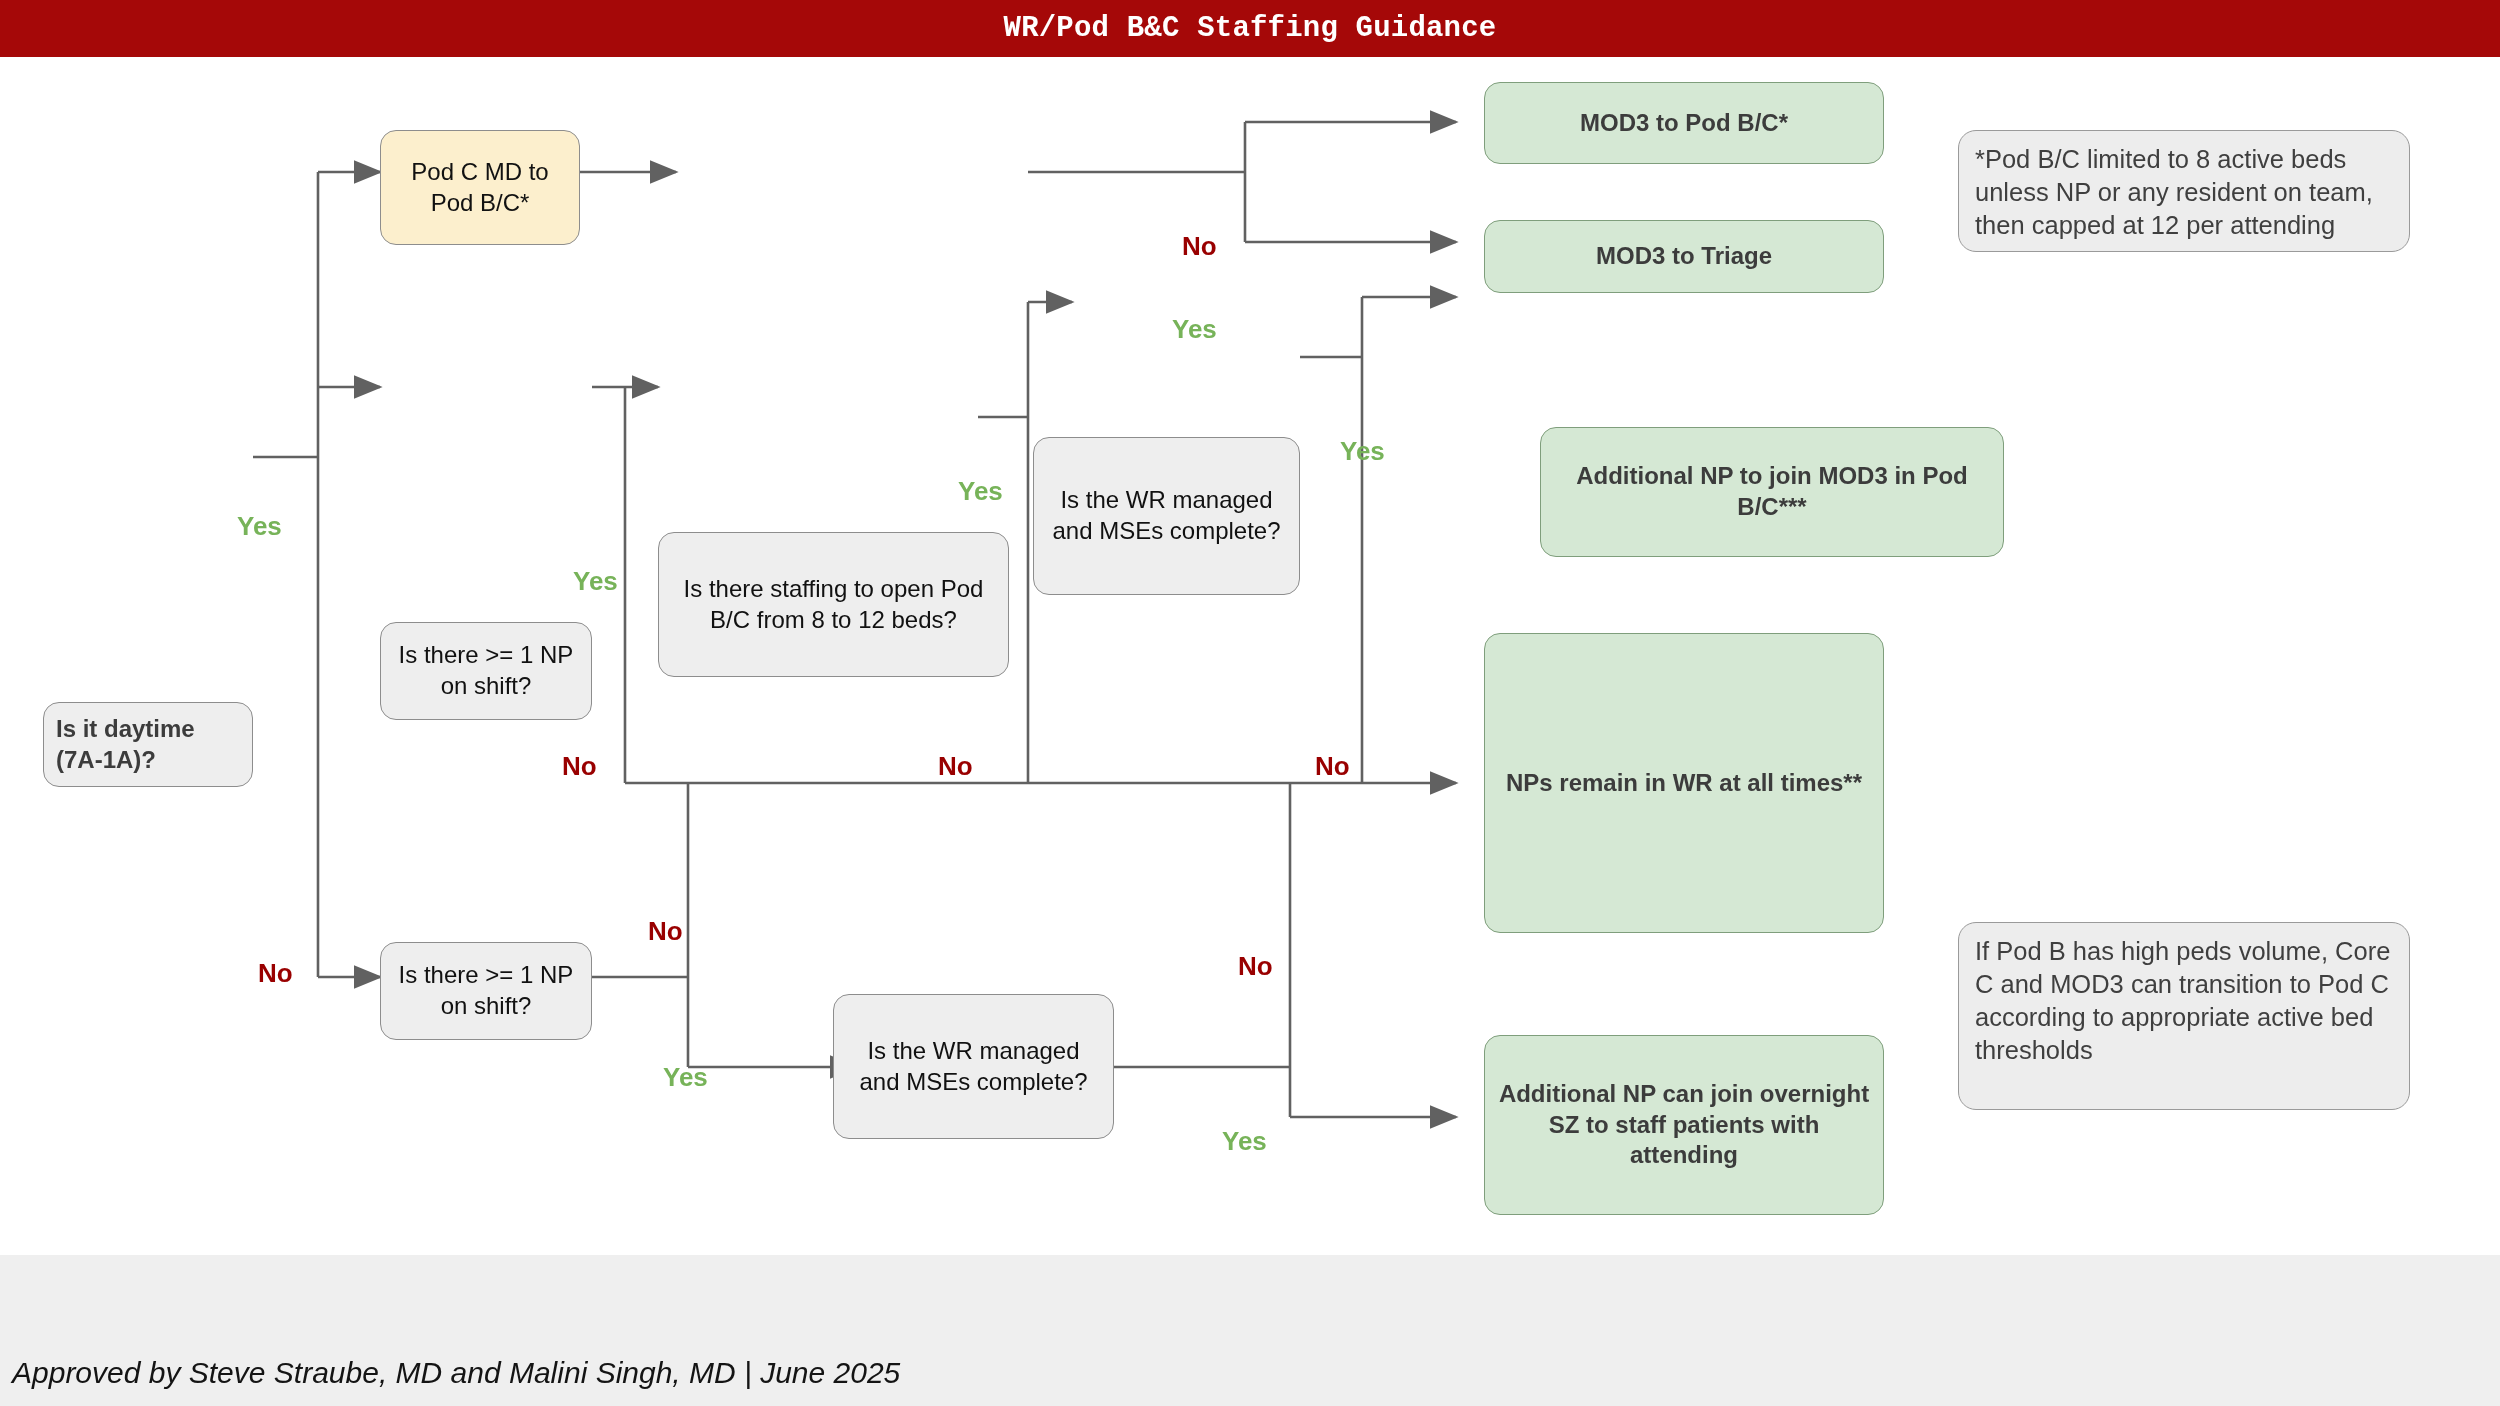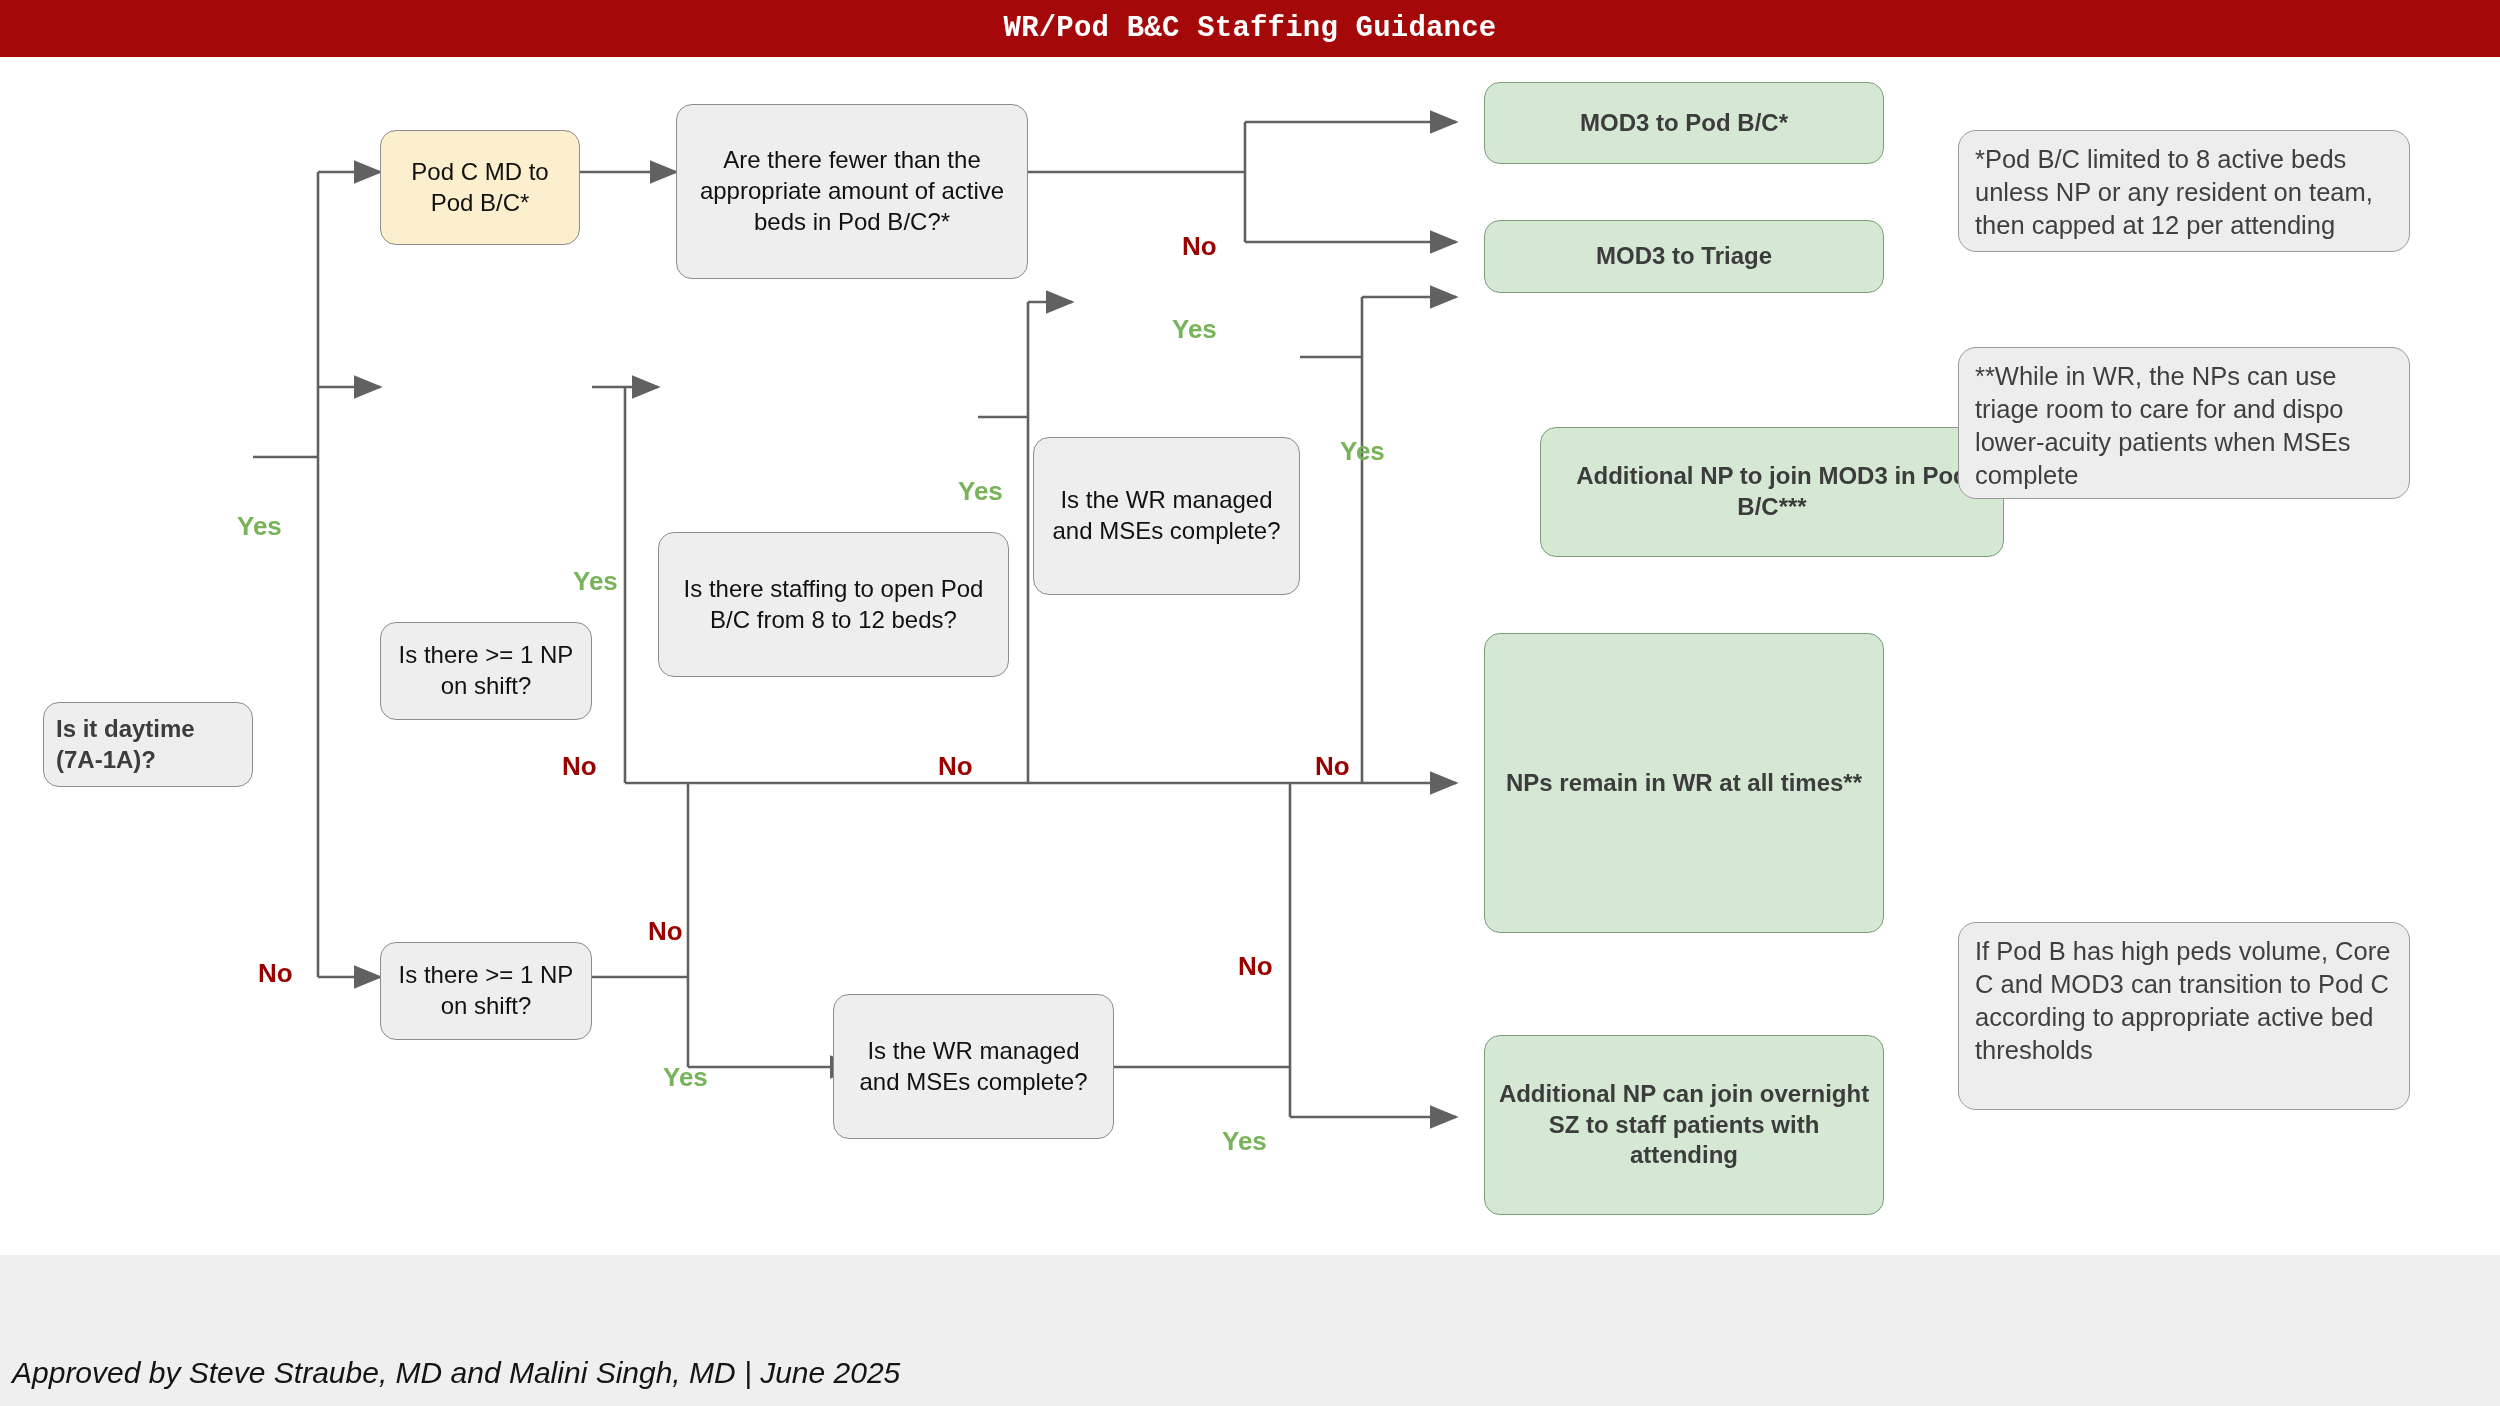--- a/index.html
+++ b/index.html
@@ -186,21 +186,20 @@
       <path d="M1290,900 L1290,726"></path>
 
       <path d="M1290,1060 L1456,1060" marker-end="url(#ah)"></path>
     </g>
   </svg>
 
   <div class="node node-decision bold" style="left:43px; top:645px; width:210px; height:85px; text-align:left; justify-content:flex-start;">Is it daytime (7A-1A)?</div>
 
   <div class="node node-process" style="left:380px; top:73px; width:200px; height:115px;">Pod C MD to Pod B/C*</div>
 
-  <div class="node node-decision" style="left:676px; top:47px; width:352px; height:175px;">Are there fewer than the appropriate amount of active beds in Pod B/C?*</div>
 
   <div class="node node-result" style="left:1456px; top:25px; width:400px; height:82px;">MOD3 to Pod B/C*</div>
 
   <div class="node node-result" style="left:1456px; top:163px; width:400px; height:73px;">MOD3 to Triage</div>
 
   <div class="node node-decision" style="left:380px; top:565px; width:212px; height:98px;">Is there &gt;= 1 NP on shift?</div>
 
   <div class="node node-decision" style="left:658px; top:475px; width:351px; height:145px;">Is there staffing to open Pod B/C from 8 to 12 beds?</div>
 
   <div class="node node-decision" style="left:1033px; top:380px; width:267px; height:158px;">Is the WR managed and MSEs complete?</div>
@@ -231,21 +230,20 @@
   <div class="elabel no" style="left:1315px; top:655px;">No</div>
 
   <div class="elabel no" style="left:648px; top:820px;">No</div>
   <div class="elabel yes" style="left:663px; top:966px;">Yes</div>
 
   <div class="elabel no" style="left:1238px; top:855px;">No</div>
   <div class="elabel yes" style="left:1222px; top:1030px;">Yes</div>
 
   <div class="note" style="left:1958px; top:73px; width:452px; height:122px;">*Pod B/C limited to 8 active beds unless NP or any resident on team, then capped at 12 per attending</div>
 
-  <div class="note" style="left:1958px; top:290px; width:452px; height:152px;">**While in WR, the NPs can use triage room to care for and dispo lower-acuity patients when MSEs complete</div>
 
 
   <div class="note" style="left:1958px; top:865px; width:452px; height:188px;">If Pod B has high peds volume, Core C and MOD3 can transition to Pod C according to appropriate active bed thresholds</div>
 </div>
 
 <div id="footer-bar">
   <div id="footer-text">Approved by Steve Straube, MD and Malini Singh, MD | June 2025</div>
 
 </div>
 

